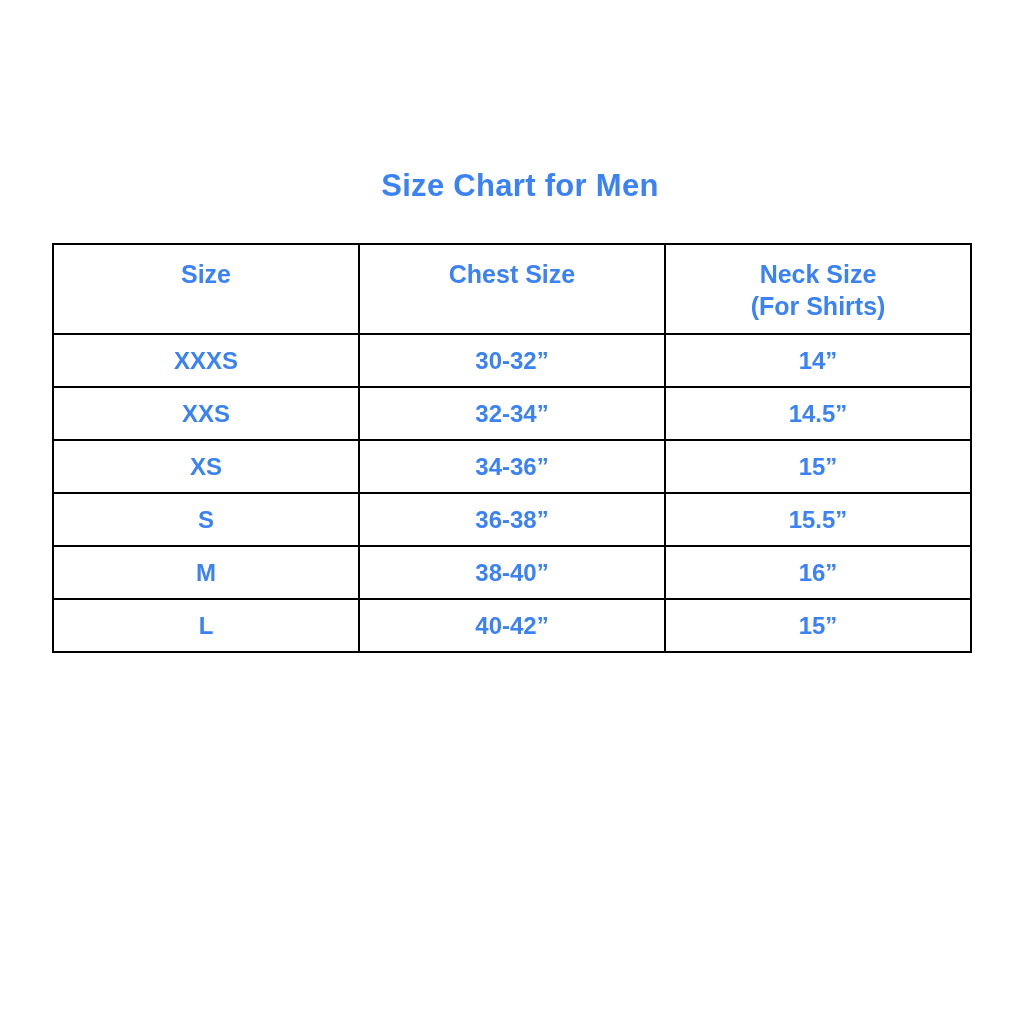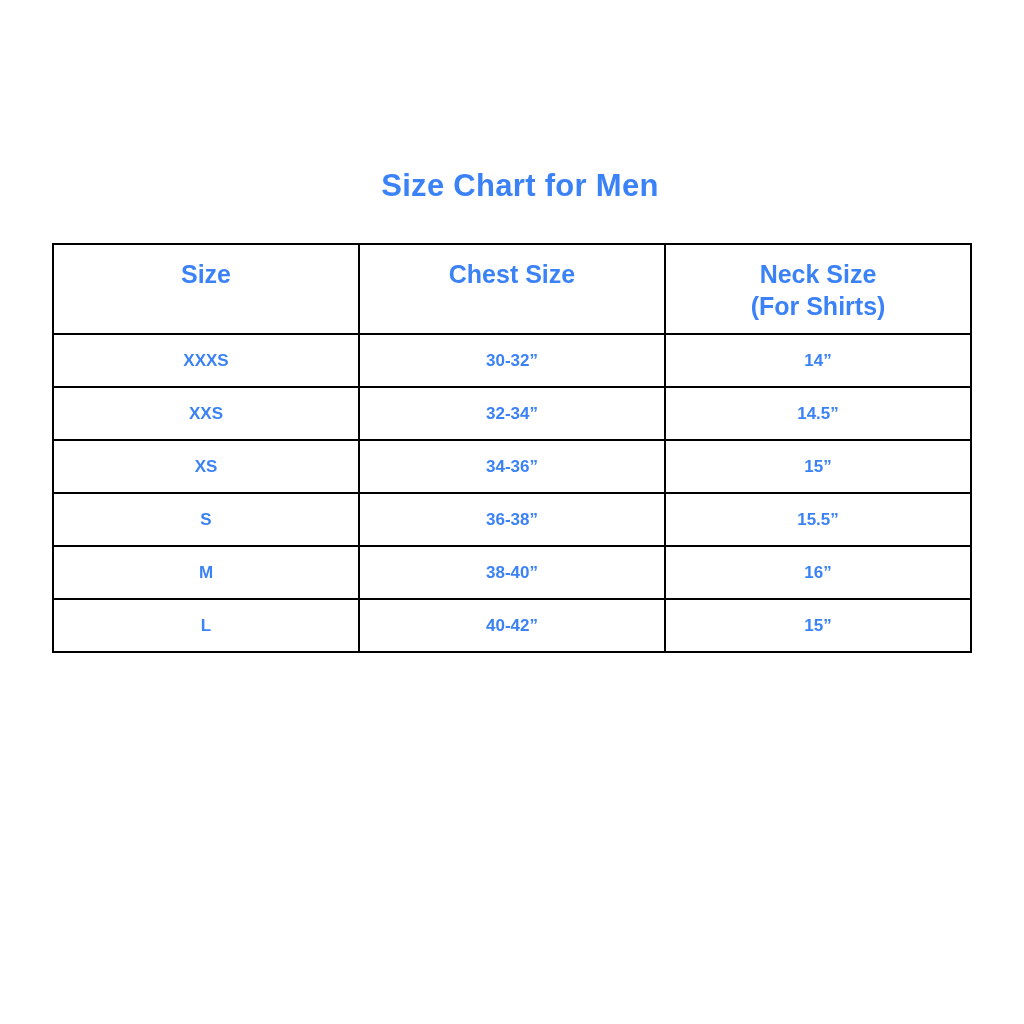--- a/index.html
+++ b/index.html
@@ -54,21 +54,21 @@
     line-height: 32px;
   }
   .size-table th .line {
     display: block;
   }
   .size-table tbody tr {
     height: 53px;
   }
   .size-table td {
     vertical-align: middle;
-    font-size: 17px;
+    font-size: 24px;
   }
 </style>
 </head>
 <body>
 
 <div class="canvas">
 
   <h1 class="title">Size Chart for Men</h1>
 
   <table class="size-table">

